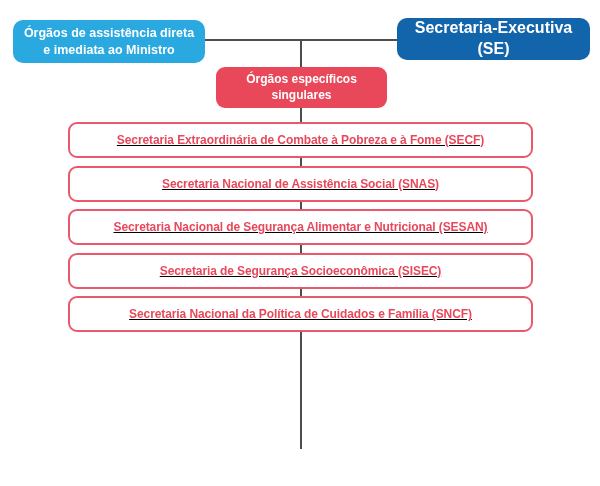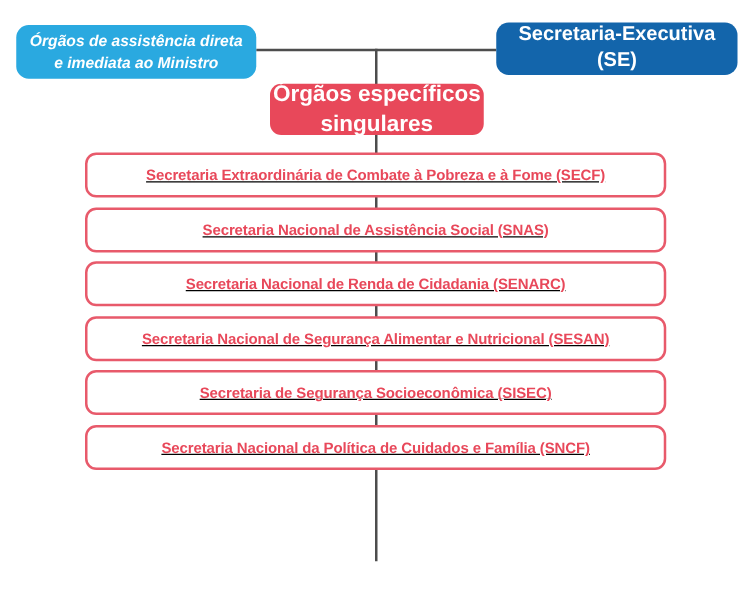--- a/index.html
+++ b/index.html
@@ -18,29 +18,29 @@
   
   .node{
     position:absolute;z-index:1;
     display:flex;align-items:center;justify-content:center;
     text-align:center;color:#ffffff;font-weight:700;
     white-space:pre-line;line-height:1.3;
     box-sizing:border-box;
   }
   .node-topleft{
     left:13px;top:20px;width:192px;height:43px;
-    background:#2aa9e0;border-radius:10px;font-size:12.5px;font-style:italic;
+    background:#2aa9e0;border-radius:10px;font-size:12.5px;
   }
   .node-topright{
     left:397px;top:18px;width:193px;height:42px;
     background:#1365ab;border-radius:10px;font-size:16px;
   }
   .node-parent{
     left:216px;top:67px;width:171px;height:41px;
-    background:#e8485a;border-radius:9px;font-size:18px;
+    background:#e8485a;border-radius:9px;font-size:12px;
   }
   
   .list{
     position:absolute;left:68px;top:122px;width:465px;
     display:flex;flex-direction:column;gap:7.6px;z-index:1;text-decoration:underline;
   }
   .list-box{
     box-sizing:border-box;height:36px;
     background:#ffffff;border:2px solid #e85a6b;border-radius:9px;
     display:flex;align-items:center;justify-content:center;
@@ -61,19 +61,18 @@
 e imediata ao Ministro</div>
 
   <div class="node node-topright">Secretaria-Executiva (SE)</div>
 
   <div class="node node-parent">Órgãos específicos
 singulares</div>
 
   <div class="list">
     <div class="list-box">Secretaria Extraordinária de Combate à Pobreza e à Fome (SECF)</div>
     <div class="list-box">Secretaria Nacional de Assistência Social (SNAS)</div>
-    <div class="list-box">Secretaria Nacional de Renda de Cidadania (SENARC)</div>
     <div class="list-box">Secretaria Nacional de Segurança Alimentar e Nutricional (SESAN)</div>
     <div class="list-box">Secretaria de Segurança Socioeconômica (SISEC)</div>
     <div class="list-box">Secretaria Nacional da Política de Cuidados e Família (SNCF)</div>
   </div>
 
 </div>
 
 </body></html>

